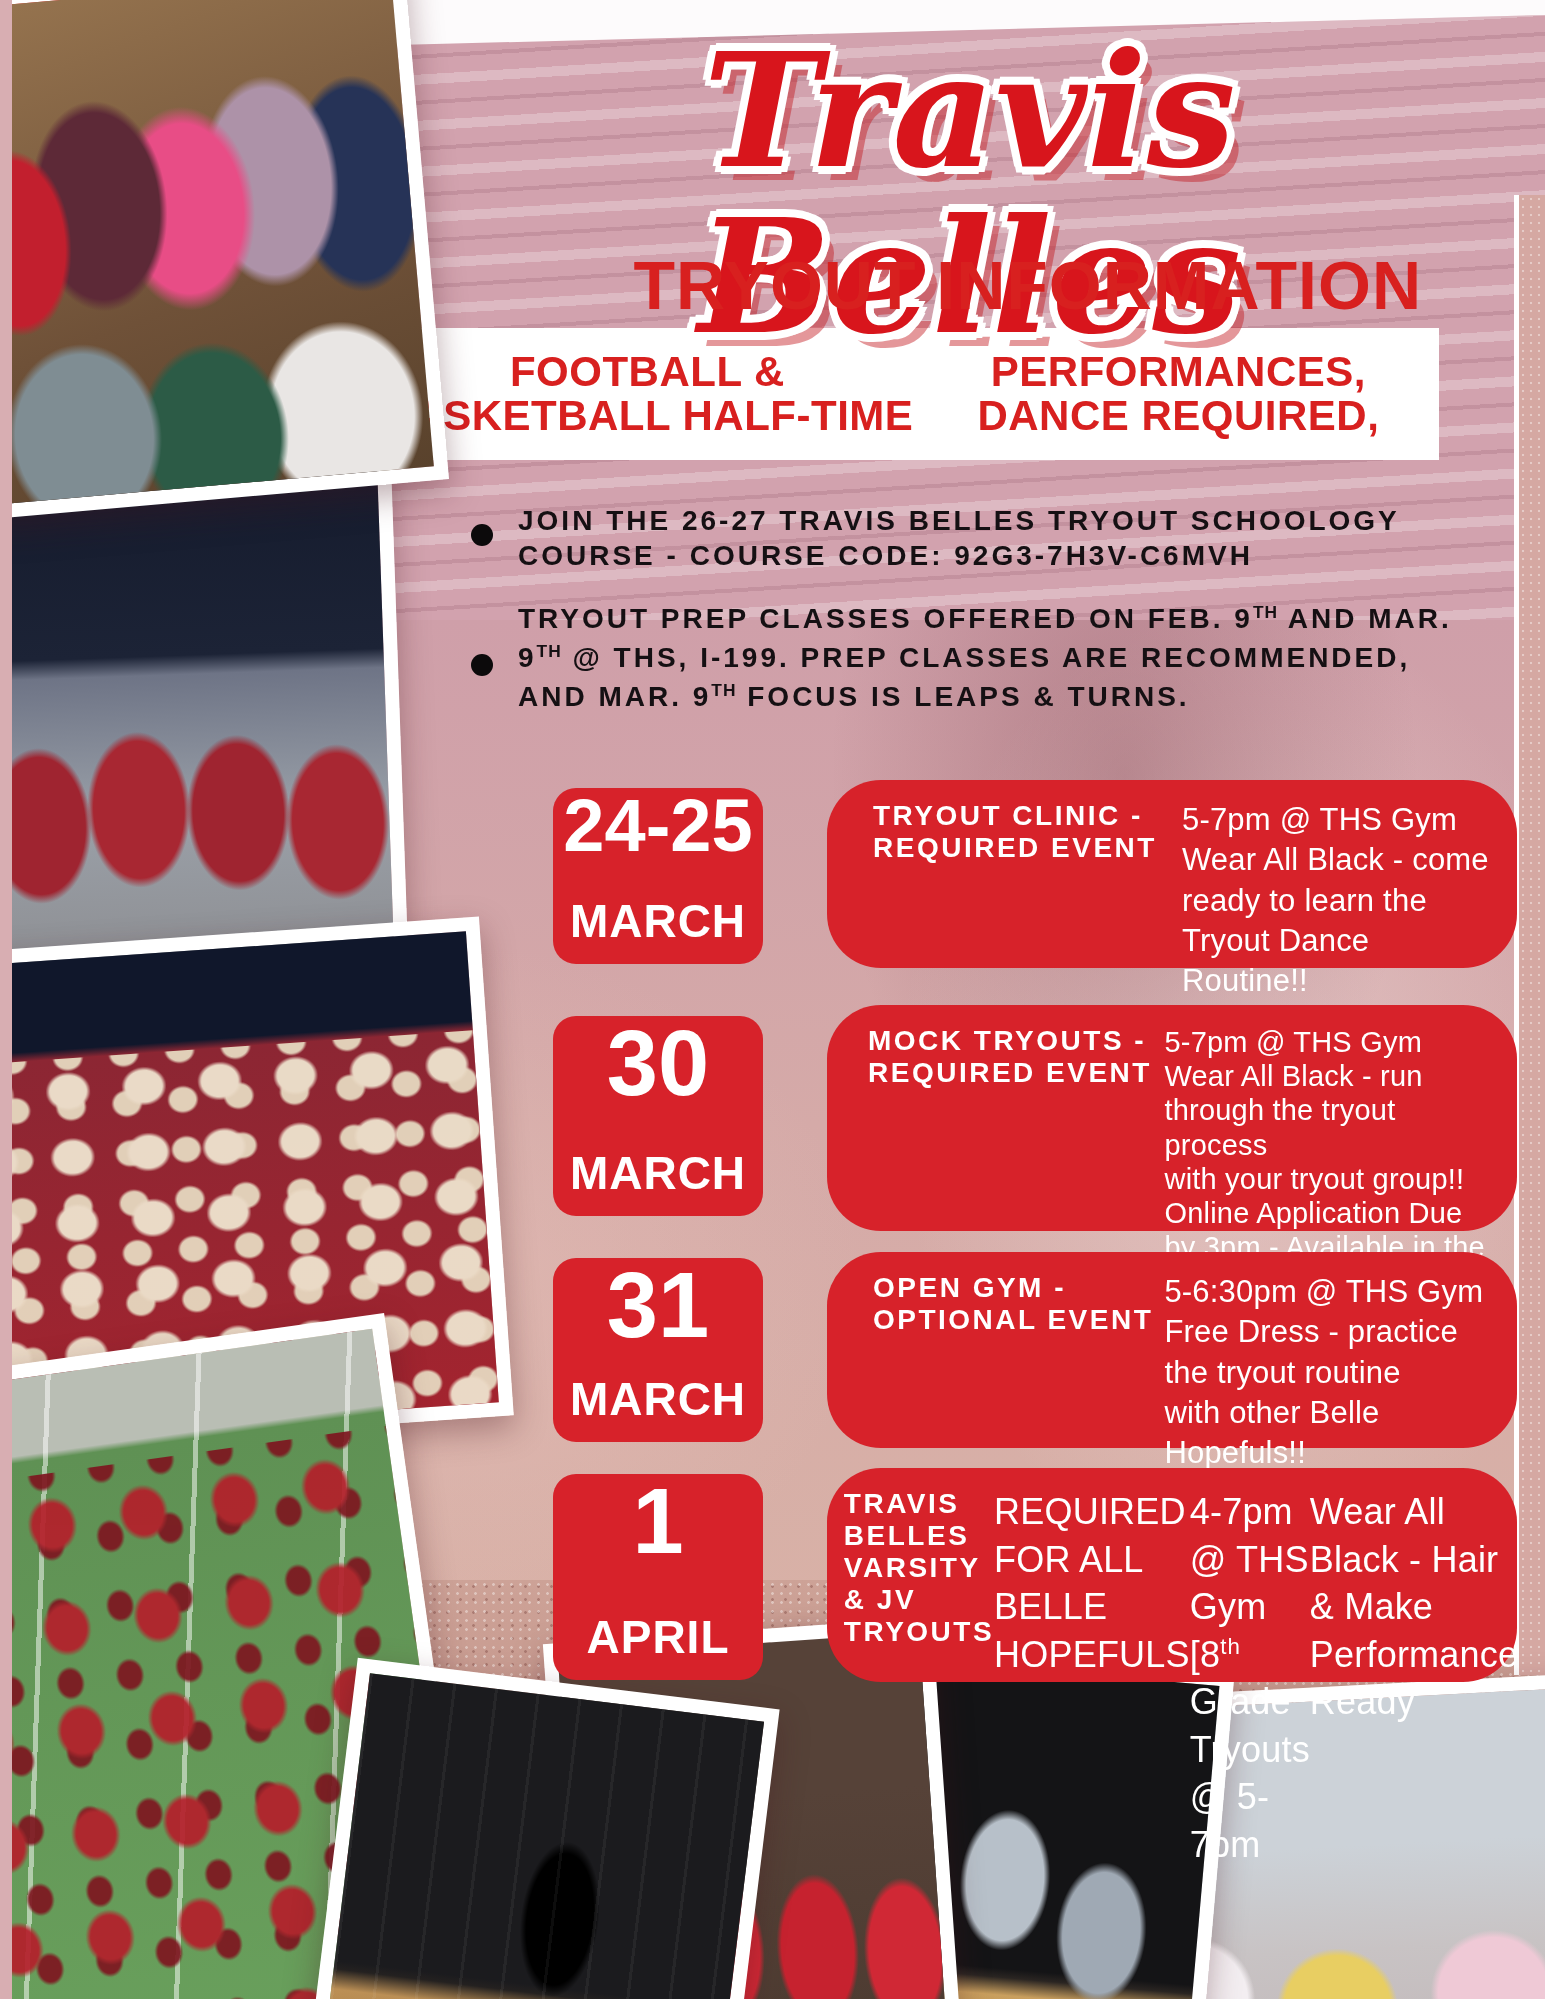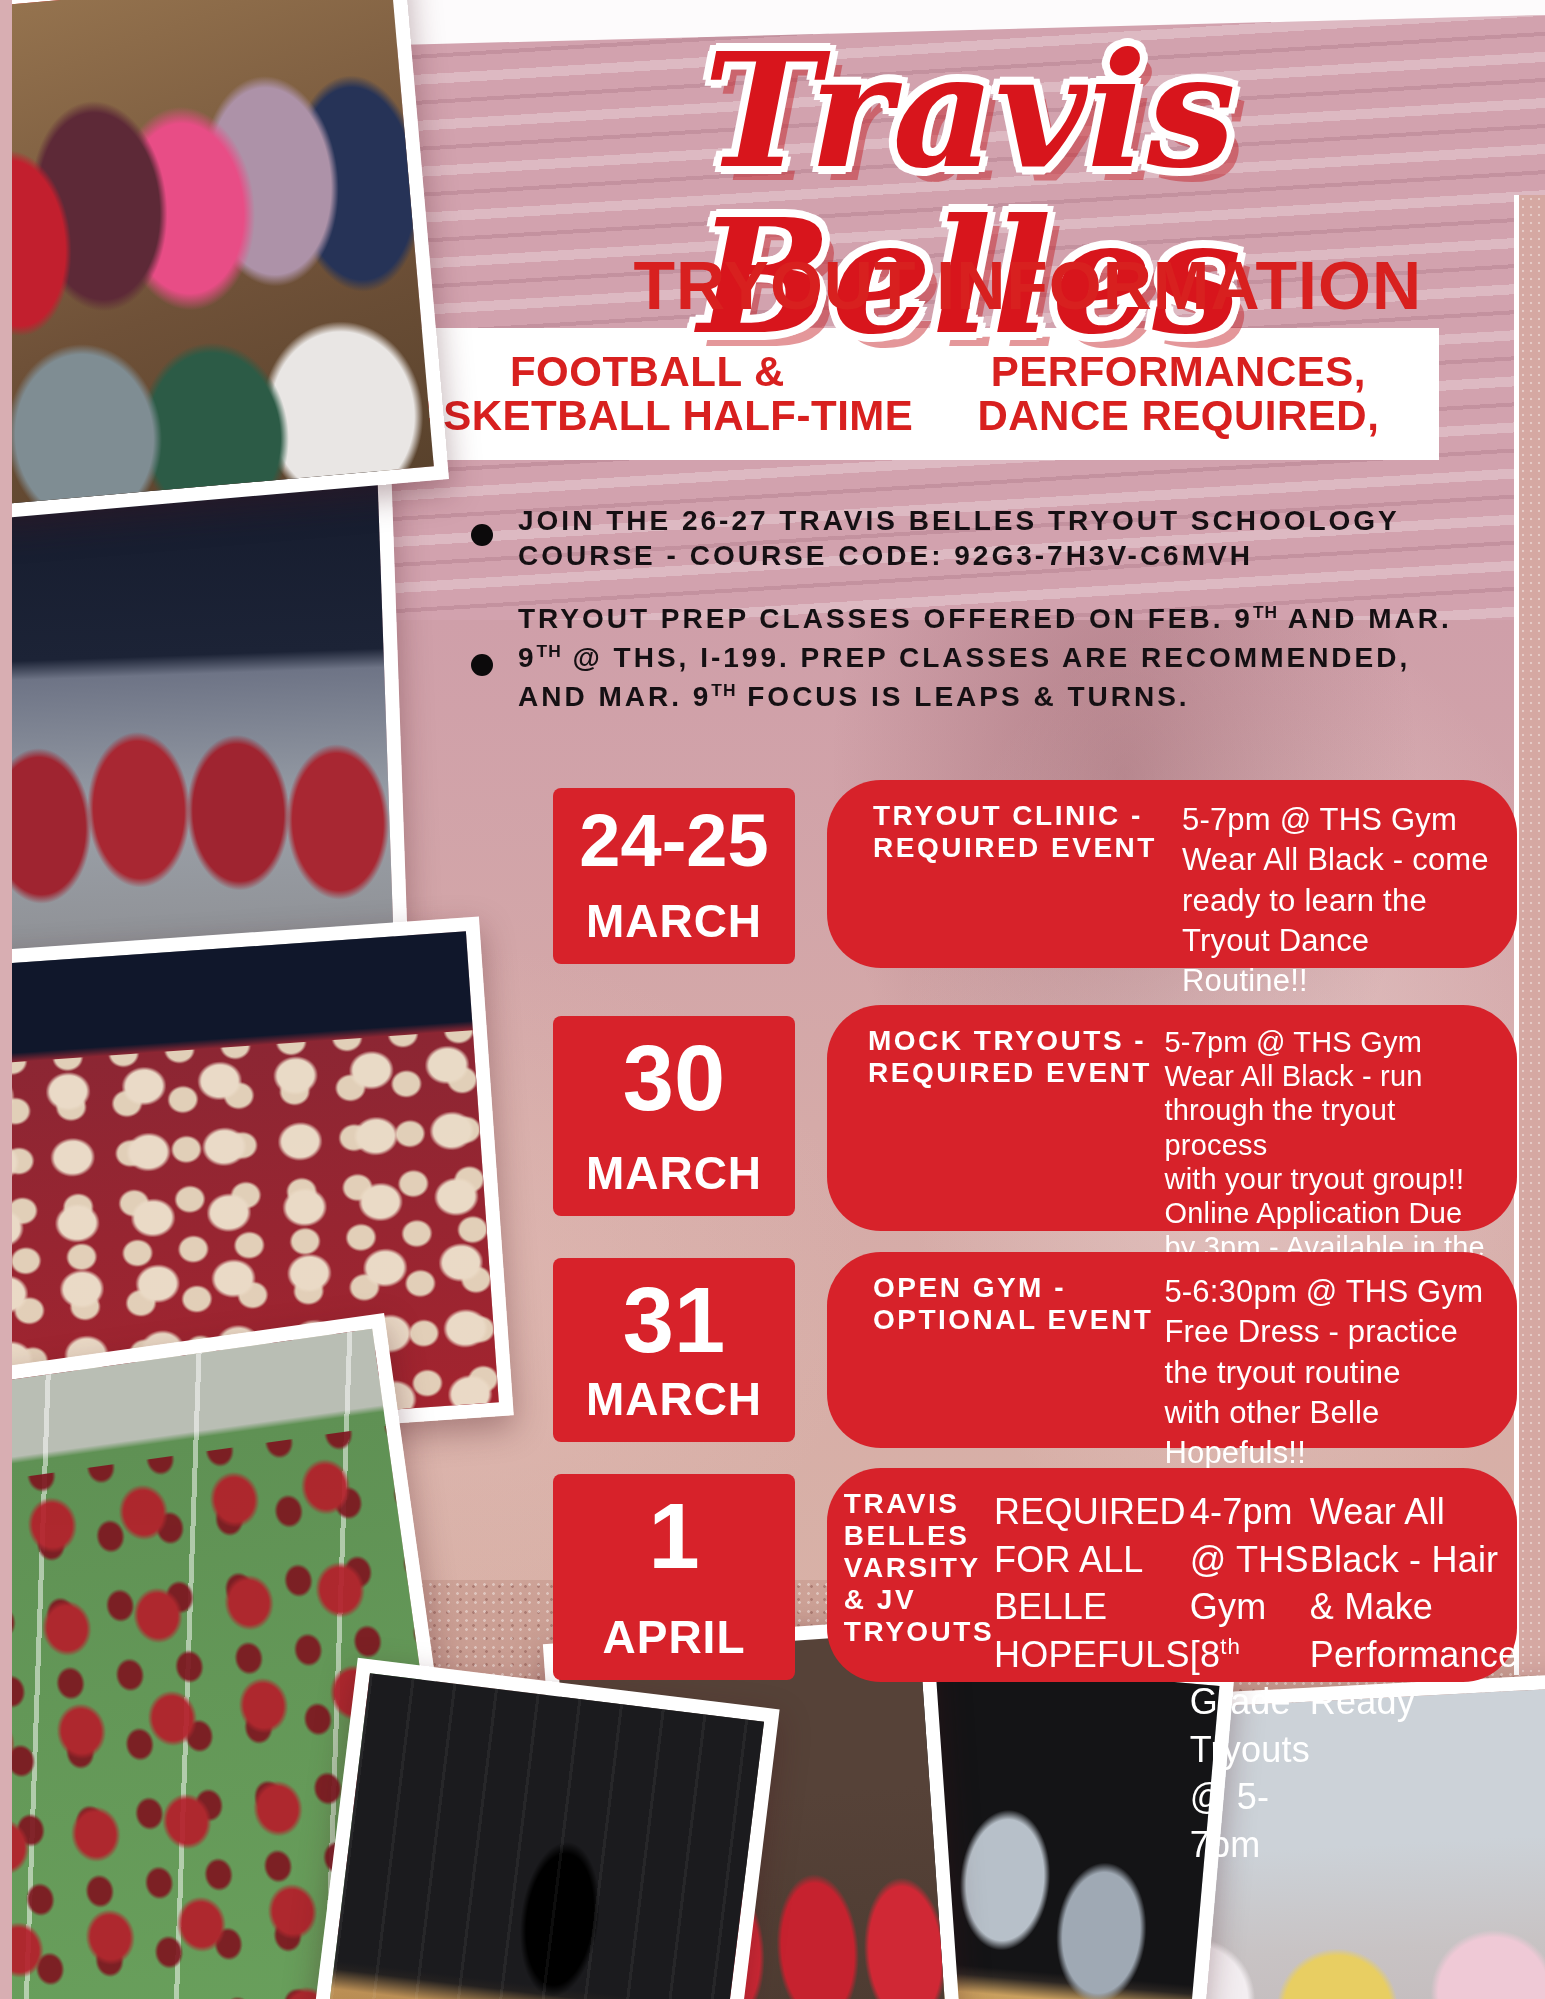--- a/index.html
+++ b/index.html
@@ -119,23 +119,23 @@
   .bullet-dot{position:absolute;width:22px;height:22px;border-radius:50%;background:#0c0a0b;z-index:10;}
   .dot1{left:459px;top:524px;}
   .dot2{left:459px;top:654px;}
   .bullet-text{position:absolute;z-index:10;color:#151013;font-weight:700;font-size:28px;letter-spacing:3px;line-height:1.25;}
   .bullet1{left:506px;top:503px;width:1000px;white-space:pre-line;}
   .bullet2{left:506px;top:601px;width:1020px;}
   .bullet2 .ln{margin-bottom:4px;}
   sup.th{font-size:.62em;vertical-align:super;letter-spacing:1px;}
 
   
-  .datecard{position:absolute;left:541px;width:242px;background:#d7222a;border-radius:8px;z-index:10;
+  .datecard{position:absolute;left:541px;width:210px;background:#d7222a;border-radius:23px;z-index:10;
     color:#fff;text-align:center;font-weight:700;display:flex;flex-direction:column;justify-content:space-between;
-    box-sizing:border-box;padding:16px 6px 20px;}
+    box-sizing:border-box;padding:1px 6px 20px;}
   .datecard .num{font-size:74px;line-height:1;}
   .datecard .num.big{font-size:92px;}
   .datecard .mon{font-size:46px;letter-spacing:1px;line-height:1;}
   .infocard{position:absolute;left:815px;width:690px;background:#d7222a;border-radius:54px;z-index:10;
     color:#fff;box-sizing:border-box;padding:20px 28px 20px 46px;display:flex;flex-direction:row;justify-content:center;}
   .infocard .t{font-weight:700;font-size:28px;letter-spacing:2.5px;margin-bottom:8px;}
   .infocard .b{font-size:31px;line-height:1.3;letter-spacing:.2px;white-space:pre-line;}
   .infocard .b.tight{font-size:29px;line-height:1.18;}
   .dc1{top:788px;height:176px;} .ic1{top:780px;height:188px;}
   .dc2{top:1016px;height:200px;} .ic2{top:1005px;height:226px;padding-left:41px;}

